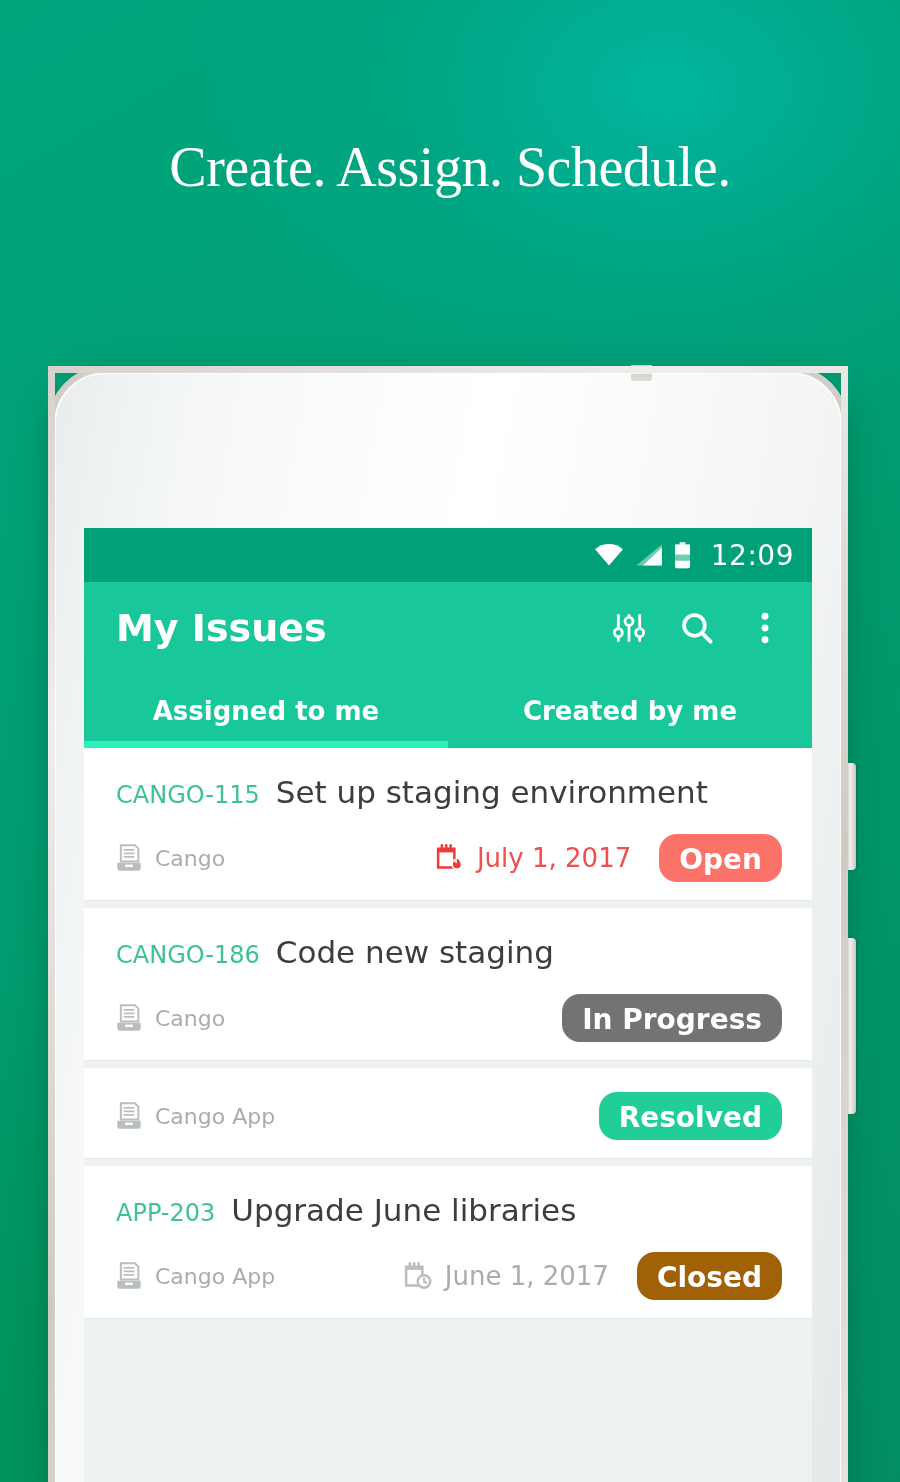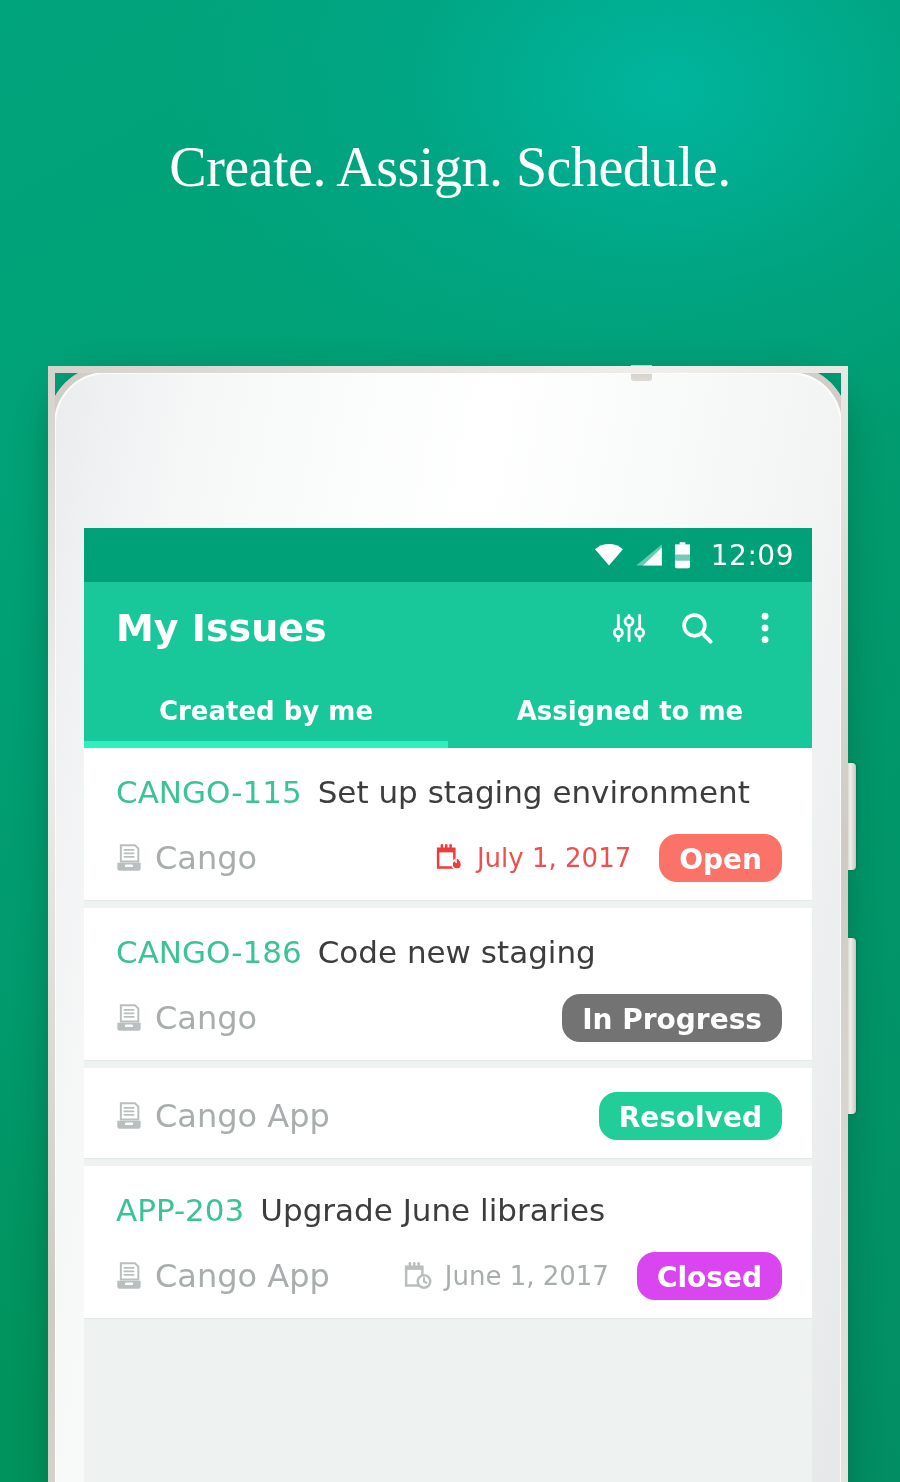--- a/index.html
+++ b/index.html
@@ -242,21 +242,21 @@
     box-shadow: 0 1px 0 rgba(0,0,0,0.04);
   }
   .issue-line1 {
     display: flex;
     align-items: baseline;
     gap: 16px;
     margin-bottom: 26px;
   }
   .issue-key {
     color: #3cc394;
-    font-size: 31px;
+    font-size: 24px;
     font-weight: 400;
     white-space: nowrap;
     font-family: "DejaVu Sans", sans-serif;
   }
   .issue-summary {
     color: #3d3d3d;
     font-size: 31px;
     font-weight: 400;
     white-space: nowrap;
     overflow: hidden;
@@ -270,21 +270,21 @@
   }
   .project {
     display: flex;
     align-items: center;
     gap: 13px;
     flex: 1;
   }
   .ico-project { width: 26px; height: 28px; display: block; }
   .project-name {
     color: #a8adad;
-    font-size: 32px;
+    font-size: 22px;
     font-family: "DejaVu Sans", sans-serif;
   }
   .due {
     display: flex;
     align-items: center;
     gap: 12px;
     margin-right: 28px;
   }
   .ico-due { width: 30px; height: 30px; display: block; }
   .due-text {
@@ -370,22 +370,22 @@
             <svg class="ico-more" viewBox="0 0 6 24">
               <circle cx="3" cy="3.2" r="2.6" fill="#ffffff"></circle>
               <circle cx="3" cy="12" r="2.6" fill="#ffffff"></circle>
               <circle cx="3" cy="20.8" r="2.6" fill="#ffffff"></circle>
             </svg>
           </div>
         </div>
       </div>
 
       <div class="tabs">
+        <div class="tab active">Assigned to me</div>
         <div class="tab inactive">Created by me</div>
-        <div class="tab active">Assigned to me</div>
         <div class="tab-indicator"></div>
       </div>
 
       <div class="issue-list">
 
         <div class="issue-card">
           <div class="issue-line1">
             <span class="issue-key">CANGO-115</span>
             <span class="issue-summary">Set up staging environment</span>
           </div>
@@ -491,21 +491,21 @@
                 </g>
                 <rect x="2.5" y="4.5" width="13" height="2.6" fill="#b9bebe"></rect>
                 <circle cx="16.8" cy="16.4" r="5" fill="#ffffff" stroke="#b9bebe" stroke-width="2"></circle>
                 <g stroke="#b9bebe" stroke-width="1.6" stroke-linecap="round">
                   <line x1="16.8" y1="13.6" x2="16.8" y2="16.4"></line>
                   <line x1="16.8" y1="16.4" x2="18.8" y2="17.4"></line>
                 </g>
               </svg>
               <span class="due-text">June 1, 2017</span>
             </div>
-            <span class="status-badge" style="background:#d946ef">Closed</span>
+            <span class="status-badge" style="background:#a16207">Closed</span>
           </div>
         </div>
 
         <div class="spacer-tail"></div>
       </div>
 
     </div>
     <div class="phone-bezel"></div>
   </div>
 

